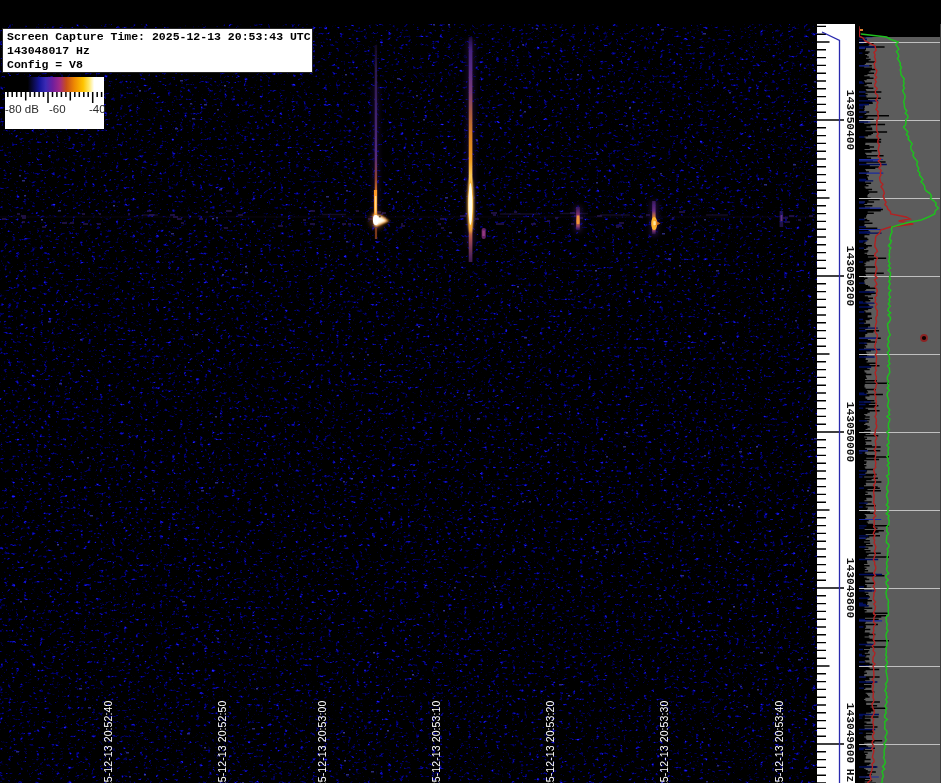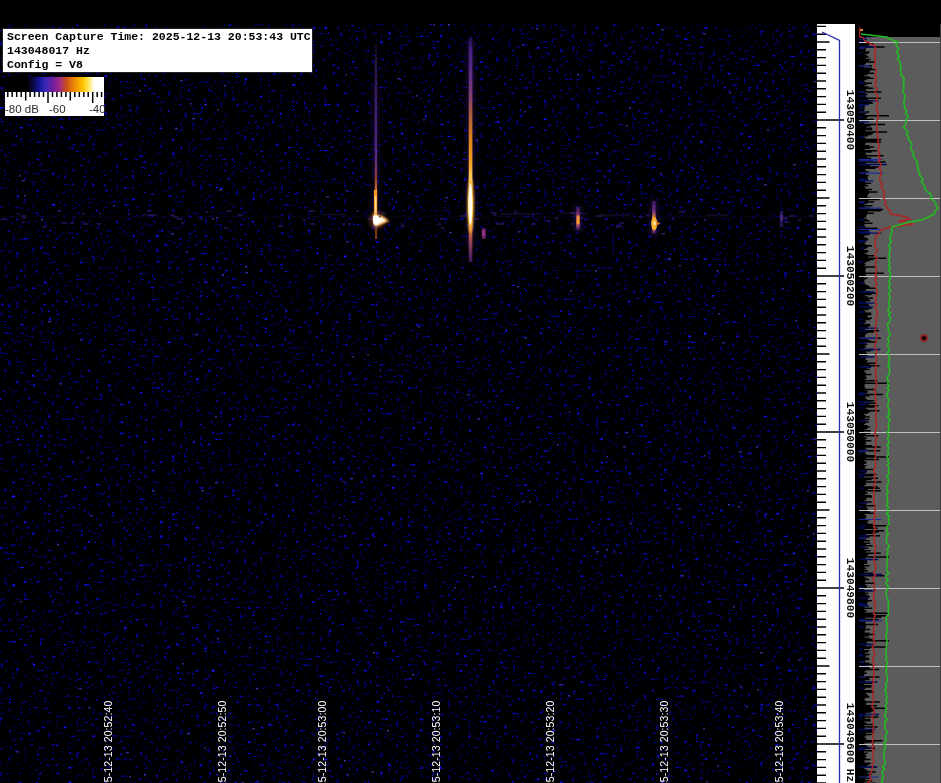--- a/index.html
+++ b/index.html
@@ -1,19 +1,19 @@
 <!DOCTYPE html>
 <html><head><meta charset="utf-8"><style>
 html,body{margin:0;padding:0;background:#000;}
 #wrap{position:relative;width:941px;height:783px;overflow:hidden;background:#000;
   font-family:"Liberation Sans",sans-serif;margin-top:24px;}
 #hdr{position:absolute;left:2px;top:4px;width:305px;height:42px;background:#fff;
   border:1px solid #222;font-family:"Liberation Mono",monospace;font-weight:bold;
   font-size:11.5px;line-height:14.2px;color:#000;padding:1px 0 0 4px;white-space:pre;}
-#cbar{position:absolute;left:5px;top:53px;width:99px;height:39px;background:#fff;}
+#cbar{position:absolute;left:5px;top:53px;width:99px;height:52px;background:#fff;}
 #cgrad{position:absolute;left:0;top:0;width:99px;height:15px;
   background:linear-gradient(90deg,#000 0%,#000 23%,#16169a 35%,#3a2ab4 41%,
    #6d1e9e 48%,#a02888 55%,#c84e18 62%,#ee8902 70%,#ffc400 79%,#ffe96a 85%,
    #fff 90%,#fff 100%);}
 #clabels{position:absolute;left:0;top:26px;width:99px;font-size:11.5px;color:#2b2b2b;
   line-height:13px;}
 .ts{position:absolute;top:776px;transform:rotate(-90deg);transform-origin:0 0;
   color:#fff;font-size:10.5px;white-space:nowrap;letter-spacing:0.1px;}
 .tstick{position:absolute;top:777px;width:15px;height:1.5px;background:#fff;}
 </style></head><body>

